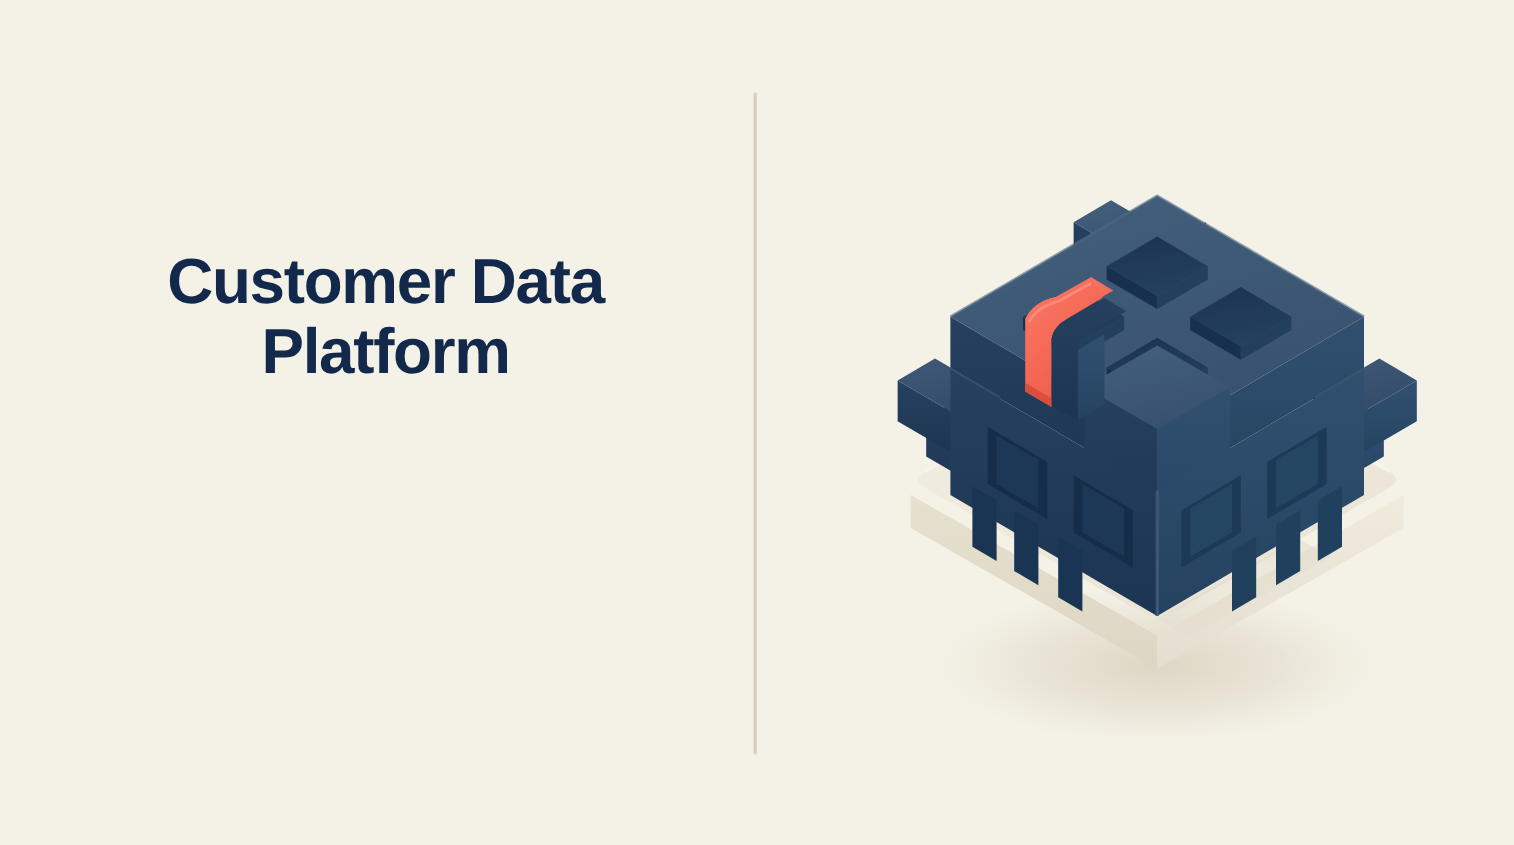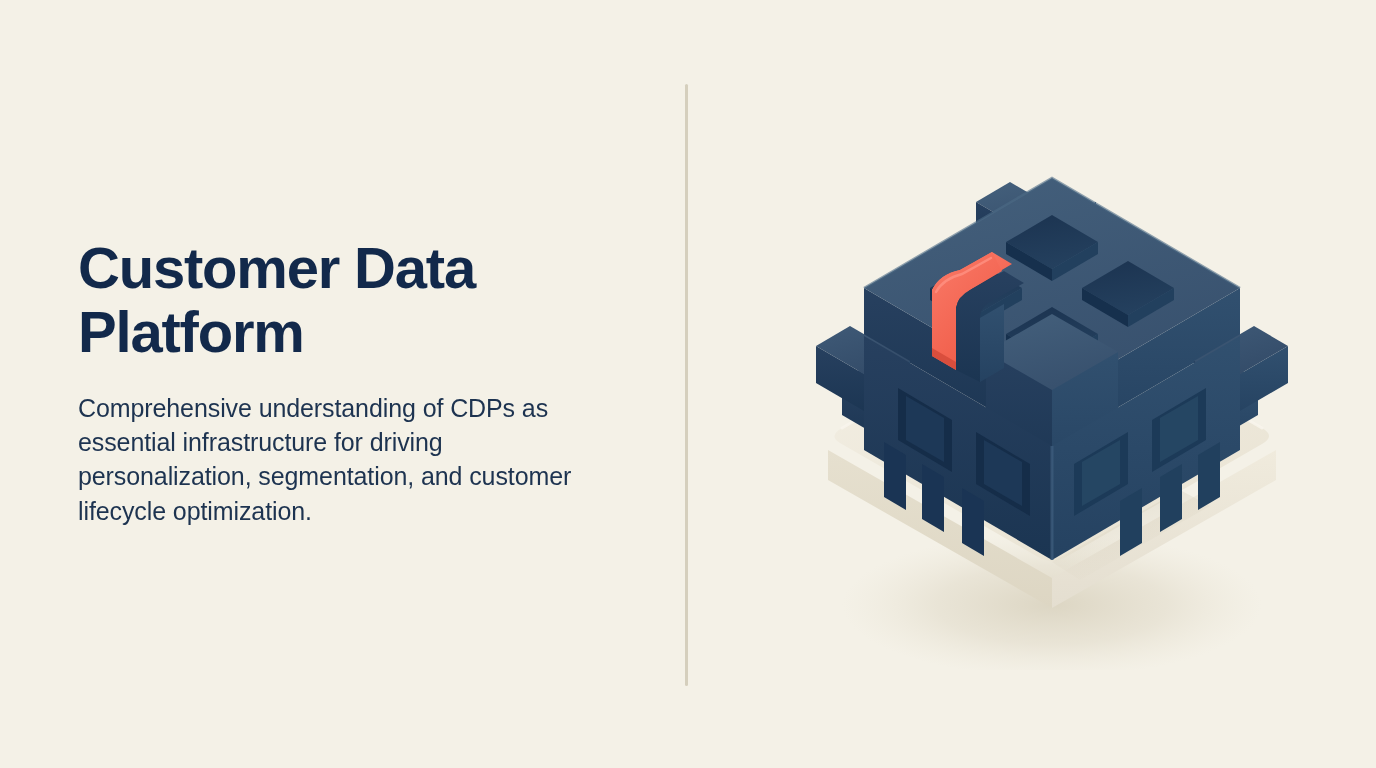--- a/index.html
+++ b/index.html
@@ -21,22 +21,23 @@
     width: 1376px;
     height: 768px;
     background: #f4f1e7;
     overflow: hidden;
   }
 
   
   .text-col {
     position: absolute;
     left: 78px;
-    top: 236px;
+    top: 224px;
     width: 545px;
+    text-align: center;
   }
 
   .slide-title {
     margin: 0;
     font-size: 58px;
     line-height: 1.11;
     font-weight: 700;
     letter-spacing: -1.2px;
     color: #12294b;
     font-family: "Liberation Sans", sans-serif;
@@ -79,21 +80,20 @@
     height: 520px;
   }
 </style>
 </head>
 <body>
 
 <div class="slide">
 
   <div class="text-col">
     <h1 class="slide-title">Customer Data Platform</h1>
-    <p class="slide-subtitle">Comprehensive understanding of CDPs as essential infrastructure for driving personalization, segmentation, and customer lifecycle optimization.</p>
   </div>
 
   <div class="divider"></div>
 
   <div class="illustration">
     <svg viewBox="0 0 540 520" xmlns="http://www.w3.org/2000/svg">
       <defs>
         <linearGradient id="gTopA" x1="0" y1="0" x2="0.4" y2="1">
           <stop offset="0%" stop-color="#44607c"></stop>
           <stop offset="100%" stop-color="#38516e"></stop>

